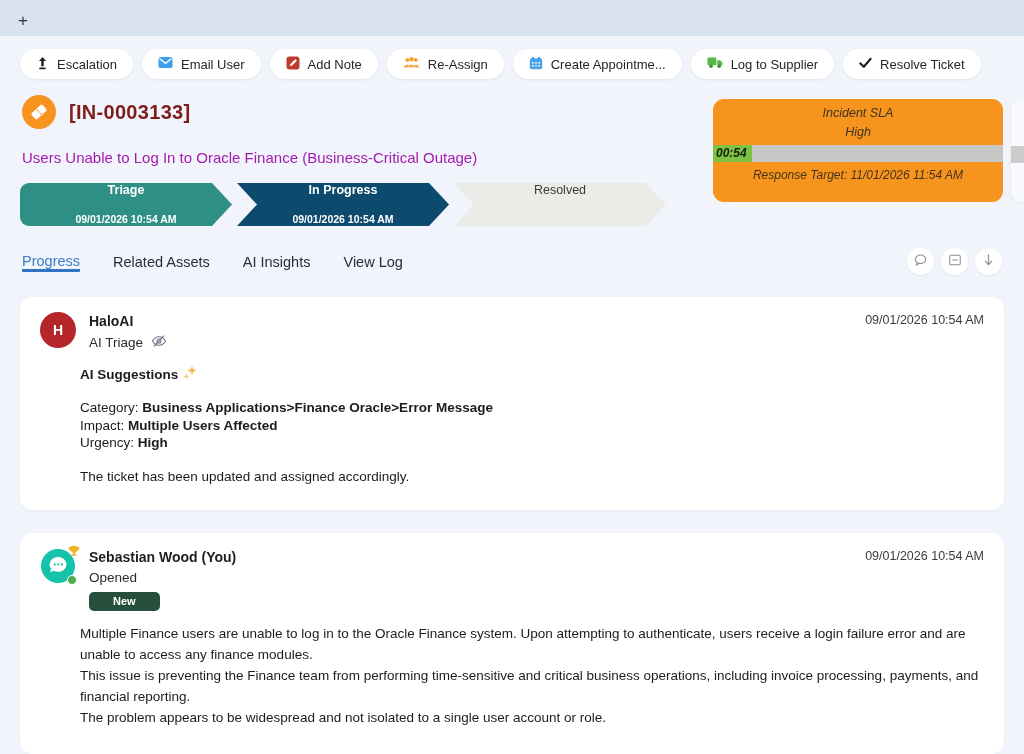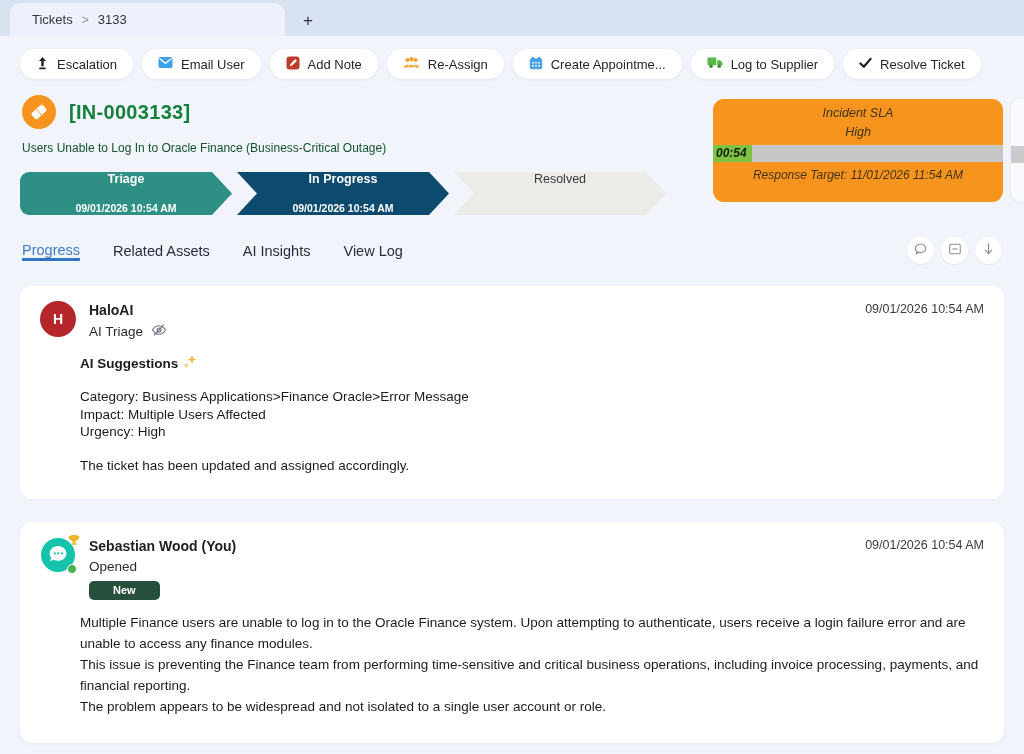--- a/index.html
+++ b/index.html
@@ -18,22 +18,22 @@
   .toolbar { display:flex; gap:9px; padding:13px 0 0 20px; }
   .tb-btn { display:inline-flex; align-items:center; gap:8px; height:30px; padding:0 16px;
     background:#ffffff; border:none; border-radius:16px; font-family:inherit; font-size:13px;
     color:#26262a; box-shadow:0 1px 3px rgba(40,60,110,.08); cursor:pointer; white-space:nowrap; }
   .tb-btn svg { flex:0 0 auto; }
 
   
   .header-row { display:flex; align-items:center; gap:13px; margin:16px 0 0 22px; }
   .ticket-circle { width:34px; height:34px; border-radius:50%; background:#f7941d;
     display:flex; align-items:center; justify-content:center; }
-  .ticket-id { font-size:20px; font-weight:600; color:#15803d; letter-spacing:.3px; }
-  .ticket-summary { margin:12px 0 0 22px; font-size:12px; color:#14532d; }
+  .ticket-id { font-size:20px; font-weight:600; color:#7f1d1d; letter-spacing:.3px; }
+  .ticket-summary { margin:20px 0 0 22px; font-size:15px; color:#a21caf; }
 
   
   .sla-panel { position:absolute; top:99px; left:713px; width:290px; height:103px;
     background:#f7941d; border-radius:11px; overflow:hidden; padding-top:7px; text-align:center;font-style:italic; }
   .sla-title { font-size:12.5px; color:#3c3424; font-weight:500; }
   .sla-priority { font-size:12.5px; color:#3c3424; font-weight:500; margin-top:5px; }
   .sla-bar { position:relative; height:17px; background:#c6c6c6; margin-top:6px; text-align:left; }
   .sla-bar-fill { position:absolute; left:0; top:0; bottom:0; width:39px; background:#7dc242; }
   .sla-bar-label { position:relative; font-size:12px; font-weight:bold; color:#17200a;
     padding-left:3px; line-height:17px; }
@@ -76,36 +76,31 @@
     display:flex; align-items:center; justify-content:center; }
   .head-info { margin-left:13px; }
   .author-name { font-size:14px; font-weight:600; color:#1e1e22; padding-top:1px; }
   .author-action { font-size:13.5px; color:#2b2b2f; margin-top:5px; display:flex; align-items:center; gap:8px; }
   .timestamp { position:absolute; top:16px; right:20px; font-size:12.5px; color:#3a3a40; }
   .badge-new { display:inline-block; margin-top:7px; background:#26503c; color:#fff;
     font-size:11px; font-weight:bold; padding:3px 24px 4px; border-radius:5px; }
   .card-body { margin:14px 0 0 40px; font-size:13.5px; color:#1c1c1f; }
   .ai-heading { font-weight:bold; display:flex; align-items:center; gap:4px; }
   .ai-fields { margin-top:15px; line-height:1.3; }
-  .ai-fields b { font-weight:normal; }
+  .ai-fields b { font-weight:bold; }
   .ai-footer { margin-top:17px; }
   .desc-par { line-height:1.56; }
   .presence-dot { position:absolute; right:-1px; bottom:-1px; width:10px; height:10px;
     border-radius:50%; background:#4caf50; border:1.5px solid #fff; }
   .trophy-badge { position:absolute; right:-4px; top:-5px; }
 </style>
 </head>
 <body>
 
 <div class="tabbar">
-  <div class="browser-tab">
-    <span>Tickets</span>
-    <span class="sep">&gt;</span>
-    <span>3133</span>
-  </div>
   <div class="new-tab-btn">+</div>
 </div>
 
 <div class="toolbar">
   <button class="tb-btn">
     <span><svg width="13" height="14" viewBox="0 0 13 14">
           <path d="M6.5 1 L10 5 H7.7 V10.3 H5.3 V5 H3 Z" fill="#222"></path>
           <rect x="3.2" y="11.6" width="6.6" height="1.7" rx=".85" fill="#222"></rect>
         </svg></span>
     <span>Escalation</span>

